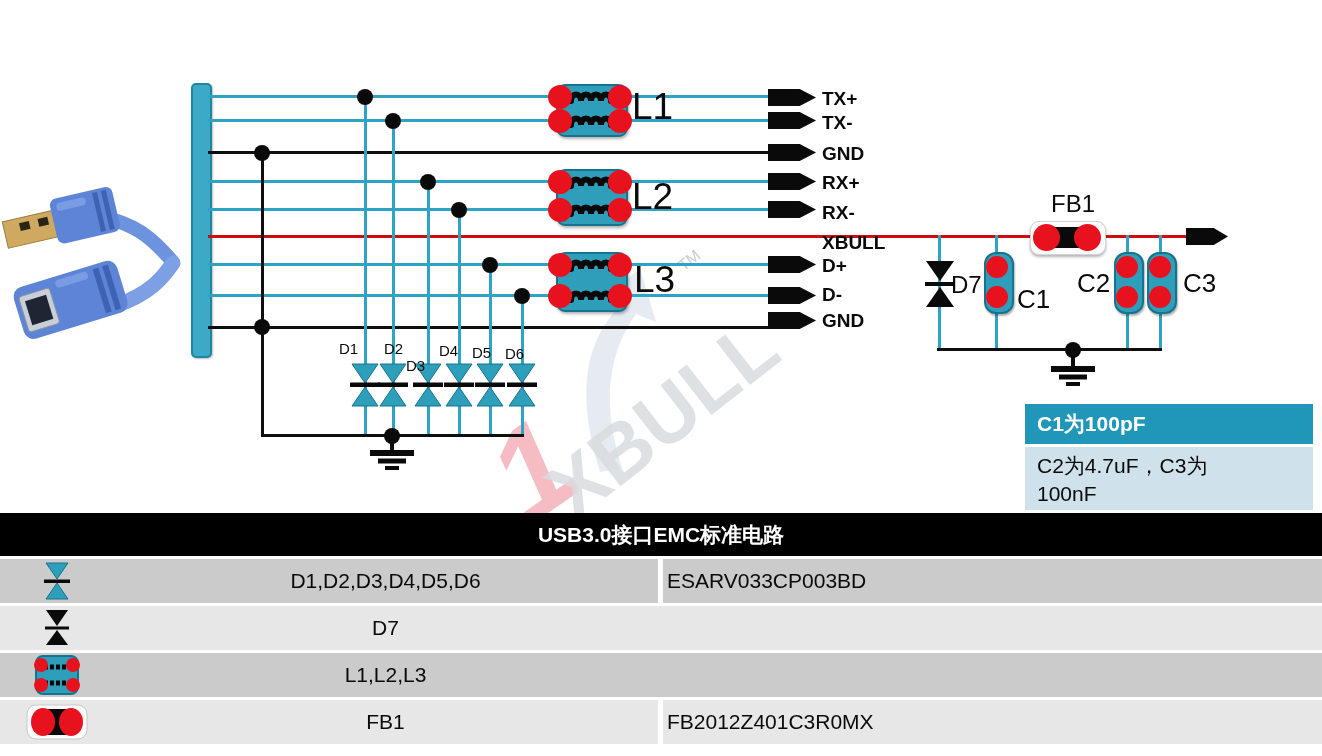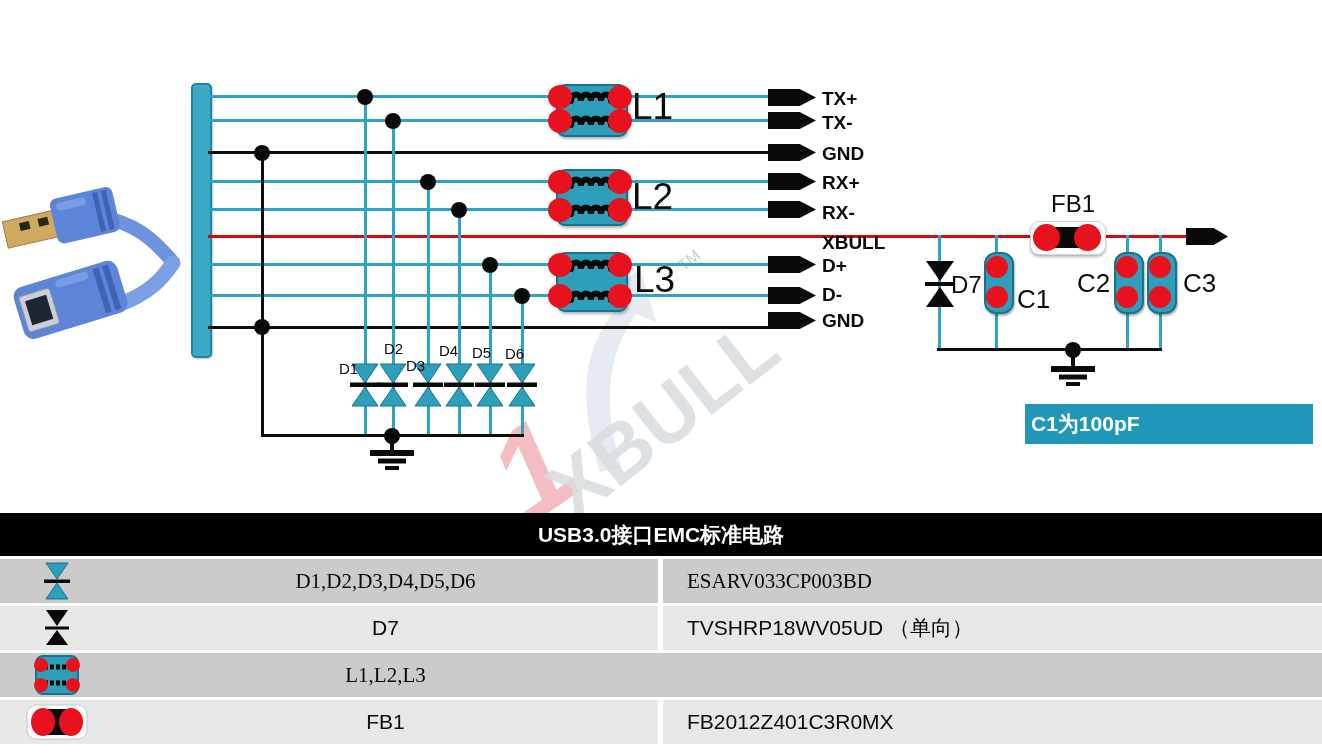--- a/index.html
+++ b/index.html
@@ -31,34 +31,34 @@
   
   .cap-body{position:absolute;width:26px;height:58px;background:#2E9FBA;border:2px solid #17738D;border-radius:12px;
             box-shadow:1px 2px 2px rgba(0,0,0,.3);}
   
   .fb-back{position:absolute;left:1030px;top:221px;width:74px;height:32px;background:#fdfdfd;
            border:1px solid #d5d5d5;border-radius:9px;box-shadow:0 2px 3px rgba(0,0,0,.3);}
   .fb-core{position:absolute;left:1054px;top:227px;width:26px;height:21px;background:#0a0a0a;}
   .fb-pad{position:absolute;width:27px;height:27px;border-radius:50%;background:#E8121F;}
   
   .note-head{position:absolute;left:1025px;top:404px;width:288px;height:40px;background:#2097B8;color:#fff;
-             font-size:21px;font-weight:bold;line-height:40px;padding-left:6px;box-sizing:border-box;}
+             font-size:21px;font-weight:bold;line-height:40px;padding-left:12px;box-sizing:border-box;}
   .note-body{position:absolute;left:1025px;top:447px;width:288px;height:63px;background:#CFE1EA;
              font-size:21px;line-height:1.35;padding:5px 12px;box-sizing:border-box;}
   .note-body span{display:inline-block;width:228px;}
   
   .tbl-head{position:absolute;left:0;top:513px;width:1322px;height:43px;background:#000;color:#fff;
             display:flex;align-items:center;justify-content:center;font-size:21px;font-weight:bold;}
   .tbl-rows{position:absolute;left:0;top:559px;width:1322px;}
   .trow{display:flex;height:44px;margin-bottom:3px;align-items:stretch;}
-  .trow.dark{background:#CBCBCB;font-family:Liberation Serif, serif;}
+  .trow.dark{background:#CBCBCB;}
   .trow.light{background:#E7E7E7;}
   .c-icon{width:113px;display:flex;align-items:center;justify-content:center;}
   .c-name{width:545px;display:flex;align-items:center;justify-content:center;font-size:21px;}
-  .c-part{flex:1;border-left:5px solid #fff;display:flex;align-items:center;padding-left:24px;font-size:21px;}
+  .c-part{flex:1;border-left:5px solid #fff;display:flex;align-items:center;padding-left:4px;font-size:21px;}
   .wm{position:absolute;pointer-events:none;}
 </style>
 </head>
 <body>
 
 <div class="stage">
 
   <svg class="abs" style="left:0;top:183px" width="195" height="165" viewBox="0 0 195 165">
     <path d="M100 34 C135 40 152 55 172 78" stroke="#6e93de" stroke-width="14" fill="none" stroke-linecap="round"></path>
     <path d="M118 122 C150 110 162 96 173 80" stroke="#7d9fe4" stroke-width="15" fill="none" stroke-linecap="round"></path>
@@ -203,21 +203,21 @@
       <polygon points="2,2 28,2 15,21" fill="#2E9FBA" stroke="#17738D"></polygon>
       <polygon points="15,25 2,44 28,44" fill="#2E9FBA" stroke="#17738D"></polygon>
       <rect x="0" y="20.5" width="30" height="4.5" fill="#0a0a0a"></rect>
     </svg>
   <svg class="abs" style="left:507px;top:362px" width="30" height="46" viewBox="0 0 30 46">
       <polygon points="2,2 28,2 15,21" fill="#2E9FBA" stroke="#17738D"></polygon>
       <polygon points="15,25 2,44 28,44" fill="#2E9FBA" stroke="#17738D"></polygon>
       <rect x="0" y="20.5" width="30" height="4.5" fill="#0a0a0a"></rect>
     </svg>
 
-  <div class="dlabel" style="left:339px;top:360px">D1</div>
+  <div class="dlabel" style="left:339px;top:340px">D1</div>
   <div class="dlabel" style="left:384px;top:340px">D2</div>
   <div class="dlabel" style="left:406px;top:357px">D3</div>
   <div class="dlabel" style="left:439px;top:342px">D4</div>
   <div class="dlabel" style="left:472px;top:344px">D5</div>
   <div class="dlabel" style="left:505px;top:345px">D6</div>
 
   <div class="sig-arrow" style="left:768px;top:89px"></div>
   <div class="sig-arrow" style="left:768px;top:112px"></div>
   <div class="sig-arrow" style="left:768px;top:144px"></div>
   <div class="sig-arrow" style="left:768px;top:173px"></div>
@@ -259,20 +259,21 @@
   <div class="pad-sm" style="left:1149px;top:286px"></div>
   <div class="comp-label" style="left:1183px;top:268px">C3</div>
 
   <div class="fb-back"></div>
   <div class="fb-core"></div>
   <div class="fb-pad" style="left:1033px;top:224px"></div>
   <div class="fb-pad" style="left:1074px;top:224px"></div>
   <div class="comp-label" style="left:1051px;top:190px;font-size:24px">FB1</div>
 
   <div class="note-head">C1为100pF</div>
+  <div class="note-body"><span>C2为4.7uF，C3为100nF</span></div>
 
   <div class="tbl-head">
     <span>USB3.0接口EMC标准电路</span>
   </div>
   <div class="tbl-rows">
 
     <div class="trow dark">
       <div class="c-icon">
         <svg width="26" height="38" viewBox="0 0 26 38">
           <polygon points="2,1 24,1 13,17" fill="#2E9FBA" stroke="#17738D"></polygon>
@@ -286,21 +287,20 @@
 
     <div class="trow light">
       <div class="c-icon">
         <svg width="24" height="36" viewBox="0 0 24 36">
           <polygon points="1,0 23,0 12,16" fill="#0a0a0a"></polygon>
           <polygon points="12,20 1,35 23,35" fill="#0a0a0a"></polygon>
           <rect x="0" y="16.5" width="24" height="3" fill="#0a0a0a"></rect>
         </svg>
       </div>
       <div class="c-name">D7</div>
-      <div class="c-part">TVSHRP18WV05UD （单向）</div>
     </div>
 
     <div class="trow dark">
       <div class="c-icon">
         <svg width="50" height="42" viewBox="0 0 50 42">
           <rect x="4" y="2" width="42" height="38" rx="7" fill="#2E9FBA" stroke="#17738D" stroke-width="2"></rect>
           <path d="M12 13 h26 M12 29 h26" stroke="#0a0a0a" stroke-width="5" stroke-dasharray="4 2"></path>
           <circle cx="9" cy="11" r="7" fill="#E8121F"></circle>
             <circle cx="41" cy="11" r="7" fill="#E8121F"></circle>
           <circle cx="9" cy="31" r="7" fill="#E8121F"></circle>

